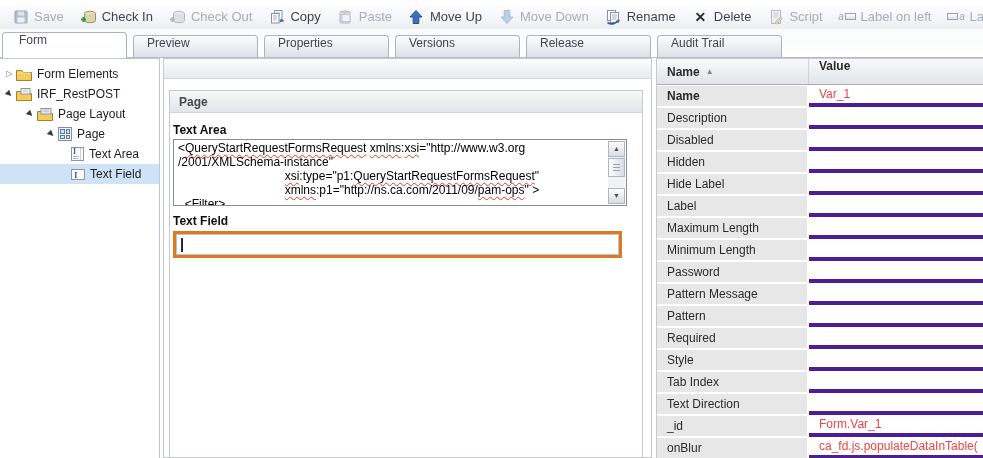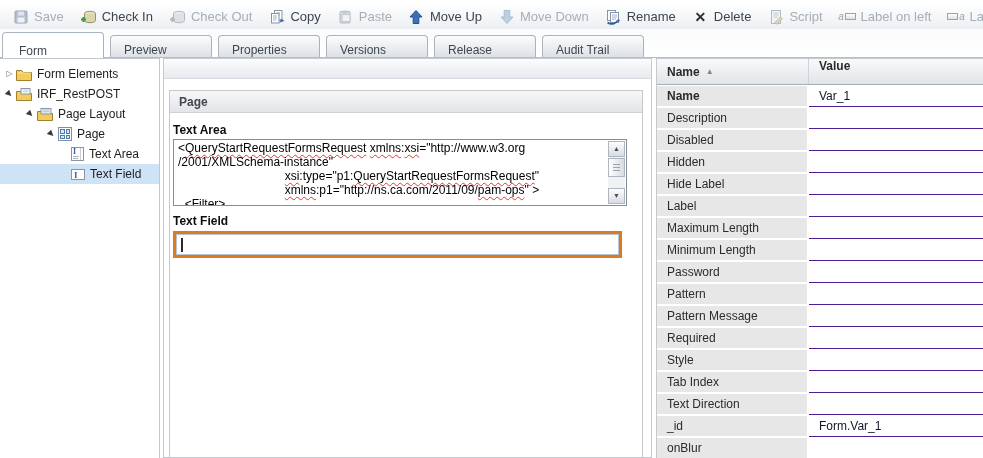--- a/index.html
+++ b/index.html
@@ -14,22 +14,22 @@
   .tbtn.disabled{color:#a7aeb6}
   .ticon{width:17px;height:16px;display:inline-flex;align-items:center;justify-content:center;flex:none}
   .xglyph{font-size:14px;font-weight:bold;color:#2d2d2d;line-height:1}
   .lab-ico{display:inline-flex;align-items:center;gap:1px;color:#9aa3ad;font-size:10px;font-style:italic}
   .lab-box{width:11px;height:7px;border:1px solid #9aa3ad;background:linear-gradient(#fff,#dde1e5)}
 
   
   .tabstrip{position:absolute;left:0;top:29px;width:983px;height:29px;
     background:linear-gradient(#fafbfc,#ffffff);border-bottom:1px solid #b3bec9;
     display:flex;align-items:flex-end;padding-left:2px;gap:6px}
-  .tab{height:22px;width:102px;border:1px solid #aab4be;border-bottom:none;border-radius:4px 4px 0 0;
-    background:linear-gradient(#fbfcfd,#dde1e6);display:flex;align-items:flex-end;padding-left:13px;
+  .tab{height:22px;width:125px;border:1px solid #aab4be;border-bottom:none;border-radius:4px 4px 0 0;
+    background:linear-gradient(#fbfcfd,#dde1e6);display:flex;align-items:flex-start;padding-left:13px;
     color:#3f4750;cursor:pointer;position:relative}
   .tab.active{height:26px;background:#fff;z-index:2;margin-bottom:-1px;padding-left:16px}
 
   
   .tree-panel{position:absolute;left:0;top:58px;width:160px;bottom:0;background:#fff;
     border-top:1px solid #c0c7ce;border-right:1px solid #c0c7ce;padding-top:5px;overflow:hidden}
   .center-panel{position:absolute;left:163px;top:58px;width:489px;bottom:0;background:#fff;
     border:1px solid #c4cace;overflow:hidden}
   .props-panel{position:absolute;left:656px;top:58px;width:327px;bottom:0;background:#fff;
     border-left:1px solid #c4cace;border-top:1px solid #c4cace;overflow:hidden}
@@ -70,22 +70,22 @@
   
   .props-header{height:26px;display:flex;align-items:stretch;background:linear-gradient(#f8f9fa,#e1e5e9);
     border-bottom:1px solid #a5adb5;font-weight:bold;color:#2b2b2b}
   .ph-name{width:152px;flex:none;display:flex;align-items:center;gap:6px;padding-left:10px;border-right:1px solid #cdd3d9;cursor:pointer}
   .ph-value{flex:1;display:flex;padding-left:10px;cursor:pointer}
   .sort-arrow{font-size:8px;color:#80888f}
   .prow{display:flex;height:22px;align-items:stretch;cursor:pointer}
   .pname{width:150px;flex:none;background:#e7e7e7;margin:1px 2px 1px 0;padding-left:10px;
     display:flex;align-items:center;color:#2b2b2b;white-space:nowrap}
   .prow.bold-row .pname{font-weight:bold}
-  .pvalue{flex:1;padding-left:10px;display:flex;align-items:center;border-bottom:1px solid #4c1d95;
-    color:#0f172a;white-space:nowrap;overflow:hidden}
+  .pvalue{flex:1;padding-left:10px;display:flex;align-items:center;border-bottom:4px solid #4c1d95;
+    color:#ef4444;white-space:nowrap;overflow:hidden}
 </style>
 </head>
 <body>
 
 <div class="toolbar">
   <div class="tbtn disabled">
     <span class="ticon">
         <svg width="16" height="16">
           <rect x="2" y="2" width="12" height="12" rx="1" fill="#b6c0cf" stroke="#9aa6b6"></rect>
           <rect x="5" y="2.5" width="6" height="4" fill="#dfe5ee"></rect>
@@ -361,25 +361,25 @@
   </div>
   <div class="prow">
     <div class="pname">Minimum Length</div>
     <div class="pvalue"></div>
   </div>
   <div class="prow">
     <div class="pname">Password</div>
     <div class="pvalue"></div>
   </div>
   <div class="prow">
+    <div class="pname">Pattern Message</div>
+    <div class="pvalue"></div>
+  </div>
+  <div class="prow">
     <div class="pname">Pattern</div>
-    <div class="pvalue"></div>
-  </div>
-  <div class="prow">
-    <div class="pname">Pattern Message</div>
     <div class="pvalue"></div>
   </div>
   <div class="prow">
     <div class="pname">Required</div>
     <div class="pvalue"></div>
   </div>
   <div class="prow">
     <div class="pname">Style</div>
     <div class="pvalue"></div>
   </div>
@@ -390,14 +390,15 @@
   <div class="prow">
     <div class="pname">Text Direction</div>
     <div class="pvalue"></div>
   </div>
   <div class="prow">
     <div class="pname">_id</div>
     <div class="pvalue">Form.Var_1</div>
   </div>
   <div class="prow">
     <div class="pname">onBlur</div>
+    <div class="pvalue">ca_fd.js.populateDataInTable(</div>
   </div>
 </div>
 
 </body></html>

